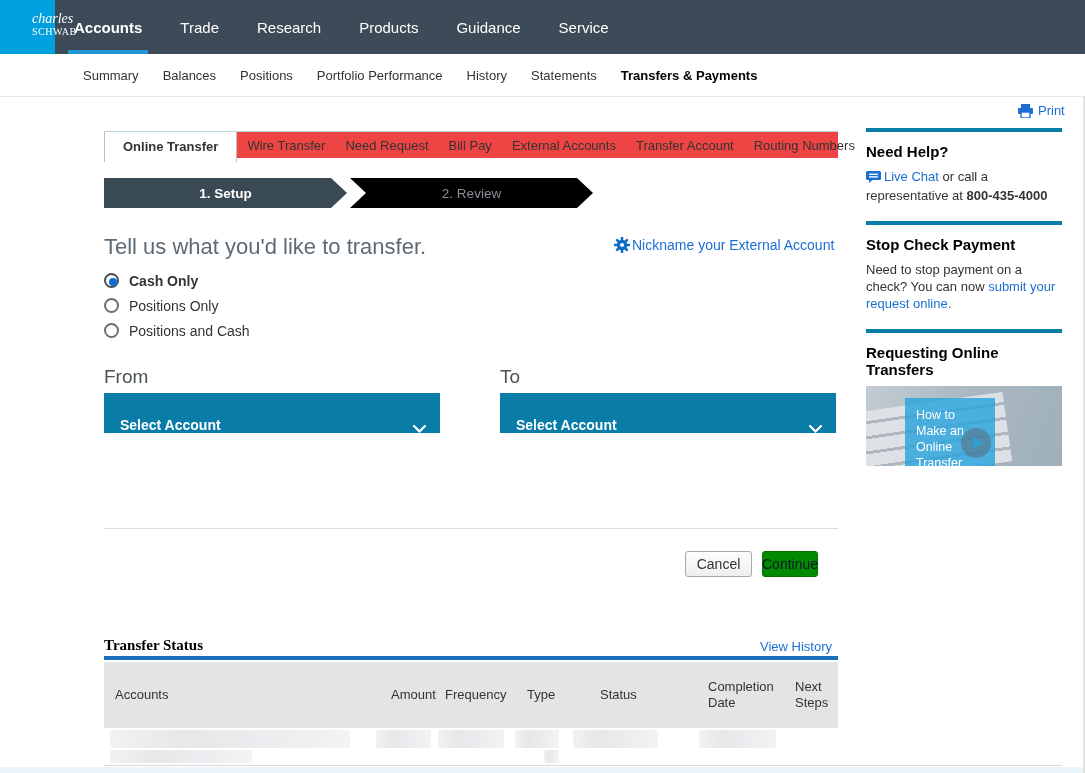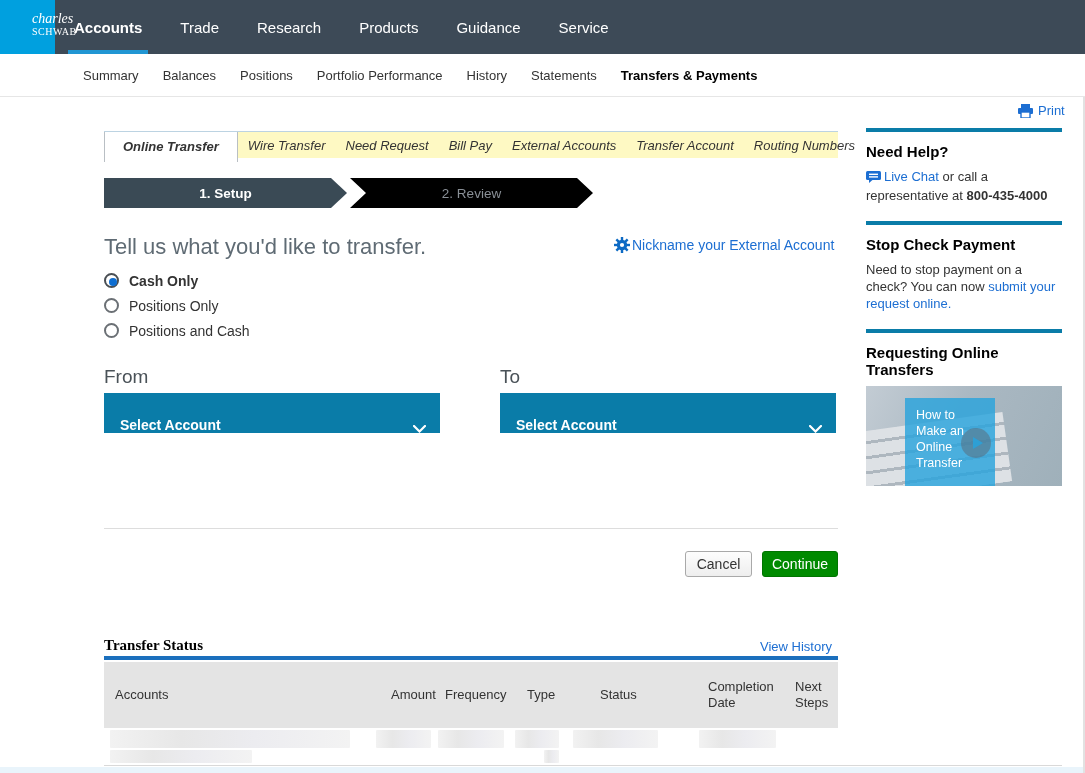--- a/index.html
+++ b/index.html
@@ -23,22 +23,22 @@
   .subnav { position:absolute; left:0; top:54px; width:1085px; height:43px; background:#fff;
             border-bottom:1px solid #e6e6e6; display:flex; align-items:center; padding-left:83px; }
   .subnav-item { font-size:13px; color:#333; margin-right:24px; cursor:pointer; white-space:nowrap; }
   .subnav-item.active { font-weight:bold; color:#000; }
 
   
   .print-link { position:absolute; left:1018px; top:103px; display:flex; align-items:center; gap:5px;
                 color:#1c6ed2; font-size:13px; cursor:pointer; }
 
   
-  .tabstrip { position:absolute; left:104px; top:131px; width:734px; height:27px; background:#fef9c3;
-              border-top:1px solid #bcd3e2; display:flex; align-items:center;font-style:italic; }
+  .tabstrip { position:absolute; left:104px; top:131px; width:734px; height:27px; background:#ef4444;
+              border-top:1px solid #bcd3e2; display:flex; align-items:center; }
   .tab { font-size:13px; color:#333; padding:0 10px; cursor:pointer; white-space:nowrap; height:16px;
          display:flex; align-items:center; }
   .tab.active { background:#fff; border:1px solid #b9bfc4; border-bottom:none; border-top:none;
                 font-weight:bold; height:30px; margin-top:3px; padding:0 18px; position:relative; top:0; }
 
   
   .progress { position:absolute; left:104px; top:178px; width:734px; height:30px; display:flex; gap:3px; }
   .pseg { height:30px; display:flex; align-items:center; justify-content:center; font-size:13.5px; }
   .pseg1 { width:243px; background:#3a4a55; color:#fff; font-weight:bold;
            clip-path:polygon(0 0, calc(100% - 16px) 0, 100% 50%, calc(100% - 16px) 100%, 0 100%); }
@@ -63,21 +63,21 @@
   .fromto-label { position:absolute; font-size:19px; color:#4a5258; }
   .acct-select { position:absolute; top:393px; width:336px; height:40px; background:#0a7ca8; color:#fff;
                  display:flex; align-items:flex-end; justify-content:space-between; padding:0 14px 0 16px;
                  font-size:14px; font-weight:bold; cursor:pointer; }
 
   .divider { position:absolute; left:104px; top:528px; width:734px; height:1px; background:#ddd; }
 
   .btn { position:absolute; top:551px; height:26px; border-radius:3px; font-size:14px; display:flex;
          align-items:center; justify-content:center; cursor:pointer; }
   .btn-cancel { left:685px; width:67px; background:linear-gradient(#fdfdfd,#eee); border:1px solid #a9a9a9; color:#333; }
-  .btn-continue { left:762px; width:76px; background:#008a00; border:1px solid #007400; color:#ffffff; }
+  .btn-continue { left:762px; width:56px; background:#008a00; border:1px solid #007400; color:#0f172a; }
 
   
   .ts-title { position:absolute; left:104px; top:637px; font-size:15px; font-weight:bold; color:#000;font-family:Liberation Serif, serif; }
   .ts-viewhist { position:absolute; left:760px; top:639px; font-size:13px; color:#1c6ed2; cursor:pointer; }
   .ts-bluebar { position:absolute; left:104px; top:656px; width:734px; height:4px; background:#1b6fbd; }
   .ts-header { position:absolute; left:104px; top:662px; width:734px; height:66px; background:#e4e4e4;
                display:grid; grid-template-columns:276px 54px 82px 73px 108px 87px 1fr; align-items:center;
                font-size:13px; color:#333; }
   .ts-header > div { padding-left:11px; line-height:16px; }
   .ts-rows { position:absolute; left:104px; top:728px; width:734px; height:37px;
@@ -90,21 +90,21 @@
   
   .sidebar { position:absolute; left:866px; top:128px; width:196px; }
   .side-bar-rule { height:4px; background:#0a7ca8; }
   .side-title { font-size:15px; font-weight:bold; color:#000; margin:11px 0 8px; }
   .side-text { font-size:13px; color:#333; line-height:17px; }
   .side-link { color:#1c6ed2; cursor:pointer; }
   .side-sec { margin-bottom:17px; }
   .chat-ic { display:inline-block; vertical-align:-2px; margin-right:3px; }
 
   
-  .vid { position:relative; width:196px; height:100px; overflow:hidden; cursor:pointer;
+  .vid { position:relative; width:196px; height:80px; overflow:hidden; cursor:pointer;
          background:linear-gradient(115deg,#c3ccd4 0%,#aab8c2 45%,#9fb0ba 100%); }
   .vid-hand { position:absolute; right:-30px; top:-18px; width:160px; height:120px; border-radius:50%;
               background:radial-gradient(ellipse at 60% 40%, #cdbfb4 0%, #b8adা3 40%, rgba(170,165,160,.0) 75%);
               filter:blur(2px); }
   .vid-keys { position:absolute; left:-8px; bottom:-6px; width:150px; height:70px; transform:rotate(-8deg);
               background:repeating-linear-gradient(0deg,#dde1e5 0 12px,#aeb7bf 12px 15px),
                          repeating-linear-gradient(90deg,rgba(255,255,255,0) 0 20px,rgba(160,170,178,.6) 20px 22px); }
   .vid-square { position:absolute; left:39px; top:12px; width:90px; height:90px; background:rgba(41,163,220,.82);
                 color:#fff; font-size:12.5px; line-height:16px; padding:9px 0 0 11px; }
   .vid-play { position:absolute; left:95px; top:42px; width:30px; height:30px; border-radius:50%;

